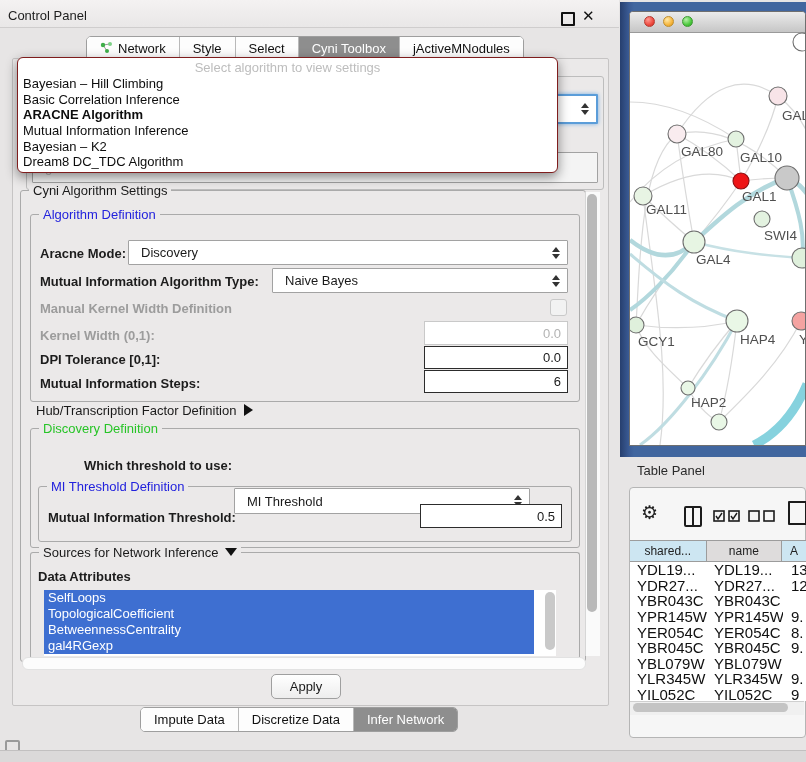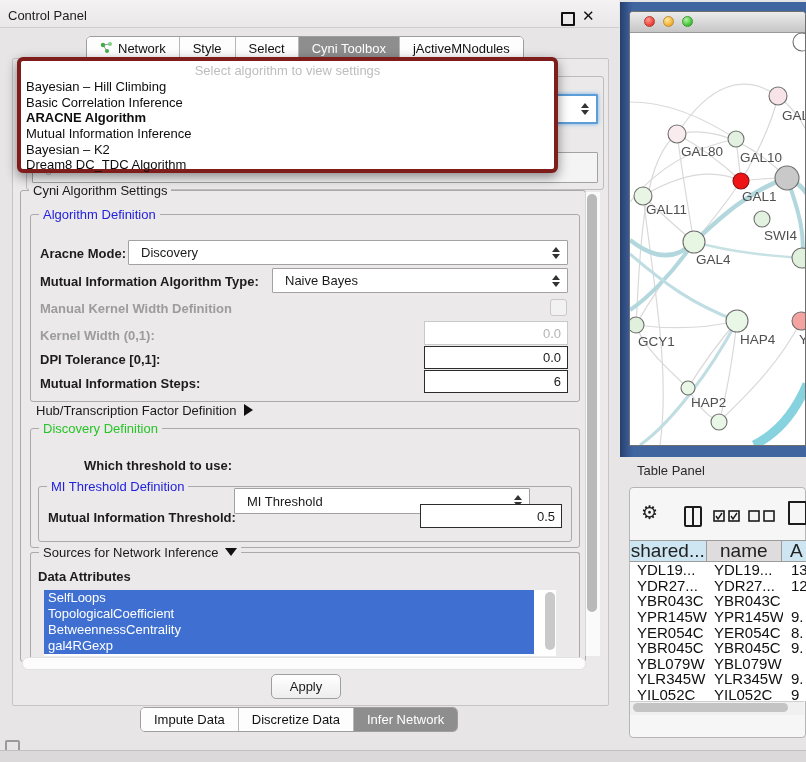--- a/index.html
+++ b/index.html
@@ -35,21 +35,21 @@
   .stepper{position:absolute;right:8px;top:50%;transform:translateY(-50%);width:7px;}
   .stepper .up{width:0;height:0;border-left:4px solid transparent;border-right:4px solid transparent;
     border-bottom:5px solid #333;margin-bottom:2px;}
   .stepper .dn{width:0;height:0;border-left:4px solid transparent;border-right:4px solid transparent;
     border-top:5px solid #333;}
   .focus-combo{left:40px;top:94px;width:558px;height:30px;border:2px solid #5b9dd9;
     box-shadow:0 0 4px #7ab0e3;}
   .dis-combo{left:32px;top:152px;width:566px;height:31px;background:#f4f4f4;color:#b9b9b9;}
 
   
-  .popup{left:17px;top:57px;width:541px;height:116px;background:#fff;border:4px solid #7f1d1d;
+  .popup{left:17px;top:57px;width:541px;height:116px;background:#fff;border:1px solid #7f1d1d;
     border-radius:6px;box-shadow:0 4px 12px rgba(0,0,0,.45);z-index:20;padding-top:3px;box-sizing:border-box;}
   .popup .prompt{text-align:center;color:#bdbdbd;height:15px;line-height:14px;}
   .popup .item{height:15.7px;line-height:15.7px;padding-left:5px;color:#0d0d0d;}
   .popup .item.bold{font-weight:bold;}
 
   
   .group{position:absolute;border:1px solid #aaa;border-radius:3px;}
   .legend{position:absolute;top:-8px;left:8px;background:#ebe9e9;padding:0 4px;font-size:13px;}
   .legend.blue{color:#2222dd;}
   .legend.green{color:#27c427;}
@@ -96,21 +96,21 @@
   .tp-label{left:637px;top:463px;font-size:13px;color:#2a2a2a;}
   .tpanel{left:629px;top:487px;width:175px;height:249px;background:#f6f6f6;border:1px solid #b5b5b5;
     border-radius:4px;overflow:hidden;}
   .gear{left:641px;top:501px;font-size:19px;color:#1f1f1f;}
   .cols-icon{left:684px;top:506px;width:14px;height:17px;border:2px solid #1c1c1c;border-radius:2px;}
   .cols-icon div{position:absolute;left:50%;top:0;width:2px;height:100%;background:#1c1c1c;transform:translateX(-50%);}
   .doc-icon{left:788px;top:501px;width:15px;height:20px;border:2px solid #1c1c1c;border-radius:1px;}
   .thead{left:630px;top:540px;width:176px;height:22px;display:flex;border-top:1px solid #9c9c9c;
     border-bottom:1px solid #9c9c9c;box-sizing:border-box;}
   .th{display:flex;align-items:center;justify-content:center;border-right:1px solid #9c9c9c;
-    box-sizing:border-box;font-size:19px;color:#222;overflow:hidden;white-space:nowrap;}
+    box-sizing:border-box;font-size:12px;color:#222;overflow:hidden;white-space:nowrap;}
   .th.c1{width:77px;background:#cde6f2;}
   .th.c2{width:76px;background:#dedcdc;}
   .th.c3{width:24px;background:#cde6f2;border-right:none;justify-content:flex-start;padding-left:8px;}
   .tbody{left:630px;top:562px;width:176px;height:139px;background:#fff;overflow:hidden;}
   .tr{display:flex;height:15.6px;align-items:center;}
   .td{overflow:hidden;white-space:nowrap;font-size:15px;color:#101010;box-sizing:border-box;}
   .td.c1{width:77px;padding-left:7px;}
   .td.c2{width:76px;padding-left:7px;}
   .td.c3{width:23px;padding-left:8px;}
   .tp-hscroll{left:630px;top:701px;width:174px;height:13px;background:#f0f0f0;border-top:1px solid #cfcfcf;}

